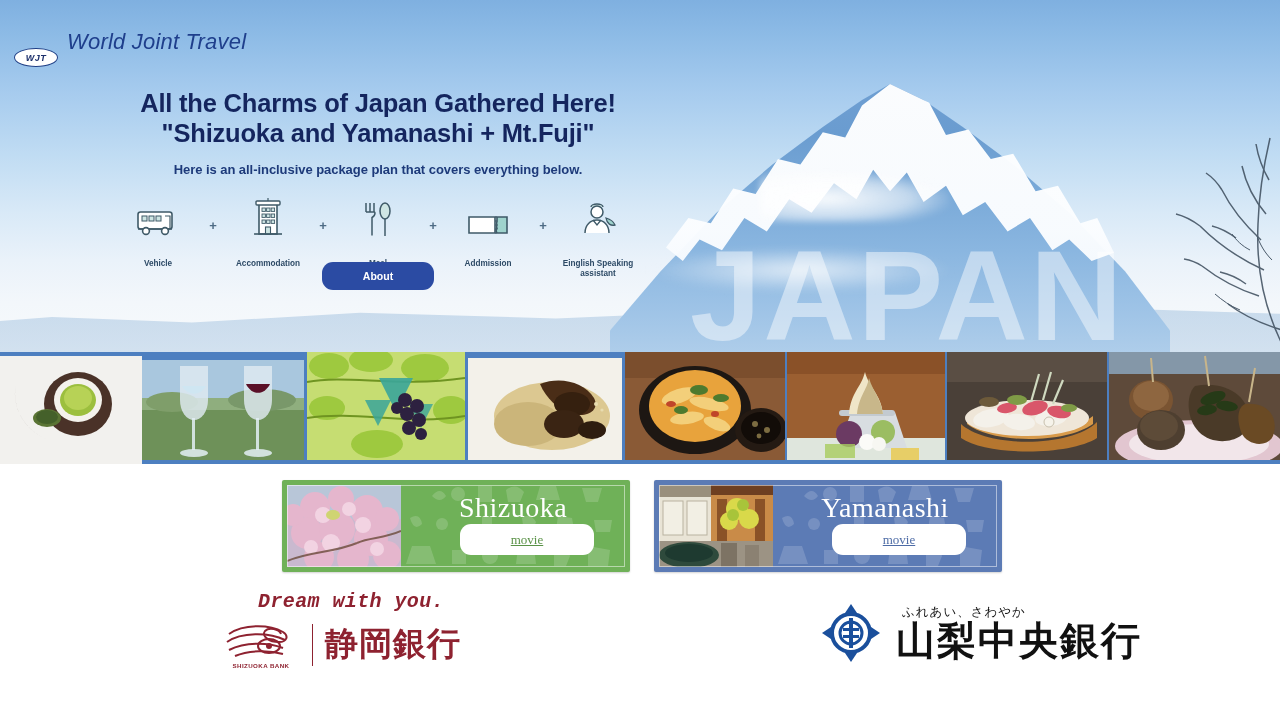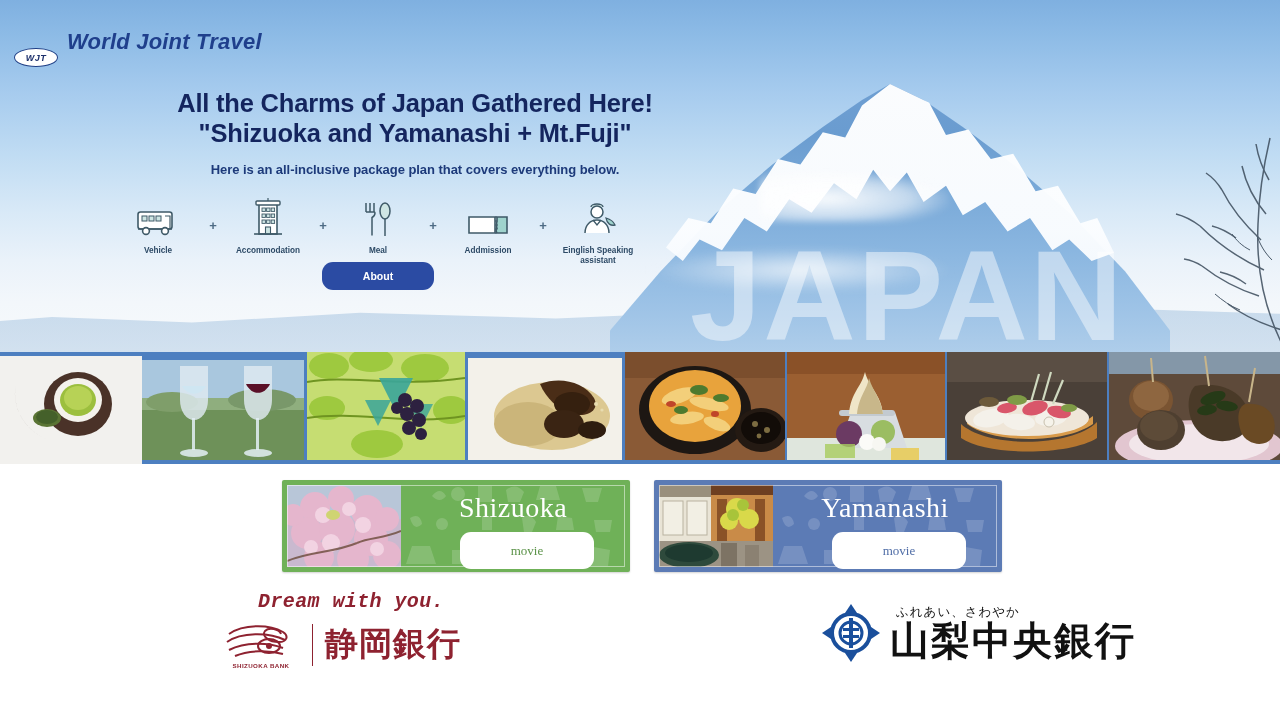--- a/index.html
+++ b/index.html
@@ -71,35 +71,35 @@
   }
 
   
   .logo-bar { position: absolute; left: 14px; top: 17px; display: flex; align-items: center; gap: 9px; }
   .logo-ellipse {
     width: 44px; height: 19px; border-radius: 50%;
     background: #ffffff; border: 1.6px solid #1f3f86;
     display: flex; align-items: center; justify-content: center; margin-top: 31px;
   }
   .logo-ellipse span { font-size: 9px; font-weight: 700; font-style: italic; color: #1b2f6b; letter-spacing: .5px; }
-  .logo-text { font-size: 22px; font-weight: 700; font-style: italic; color: #1f3f8c; letter-spacing: .2px; }
-
-  
-  .headline { position: absolute; left: 0; top: 88px; width: 756px; text-align: center; margin-left: 37px; }
+  .logo-text { font-size: 22px; font-weight: 400; font-style: italic; color: #1f3f8c; letter-spacing: .2px; }
+
+  
+  .headline { position: absolute; left: 0; top: 88px; width: 756px; text-align: center; }
   .h1 { font-size: 25.5px; font-weight: 700; color: #14255e; line-height: 1.18; letter-spacing: -.2px; }
   .h2 { font-size: 13px; font-weight: 700; color: #1d3a7a; margin-top: 14px; letter-spacing: -.05px; }
 
   
   .features {
     position: absolute; left: 0; top: 196px; width: 756px;
     display: flex; align-items: flex-start; justify-content: center; gap: 0;
   }
   .feat { width: 86px; display: flex; flex-direction: column; align-items: center; }
   .feat .ic { height: 42px; display: flex; align-items: flex-end; justify-content: center; }
-  .feat .lb { margin-top: 8px; font-size: 8.2px; font-weight: 700; color: #2d4a66; text-align: center; line-height: 1.25; }
+  .feat .lb { margin-top: 21px; font-size: 8.2px; font-weight: 700; color: #2d4a66; text-align: center; line-height: 1.25; }
   .plus { width: 24px; font-size: 13px; color: #4d6b84; font-weight: 600; text-align: center; padding-top: 22px; }
 
   .about-wrap { position: absolute; left: 0; top: 262px; width: 756px; display: flex; justify-content: center; }
   .about-btn {
     width: 112px; height: 28px; border-radius: 11px; border: none;
     background: #2b4ba3; color: #fff; font-size: 10.5px; font-weight: 700;
     cursor: pointer; font-family: "Liberation Sans", sans-serif;
   }
 
   
@@ -116,42 +116,42 @@
     border-radius: 2px; overflow: hidden; cursor: pointer;
     box-shadow: 0 1px 2px rgba(0,0,0,.18);
   }
   .banner .bframe { position: absolute; inset: 5px; border: 1px solid rgba(255,255,255,.5); }
   .banner .bphoto { position: absolute; left: 5px; top: 5px; width: 114px; height: 82px; overflow: hidden; }
   .banner .btitle {
     position: absolute; left: 136px; top: 12px; width: 190px; text-align: center;
     font-family: "Liberation Serif", serif; font-size: 28px; color: #ffffff; letter-spacing: .5px;
   }
   .banner .bmovie {
-    position: absolute; left: 178px; top: 52px; width: 134px; height: 37px;
+    position: absolute; left: 178px; top: 44px; width: 134px; height: 31px;
     background: #fff; border-radius: 11px;
     display: flex; align-items: center; justify-content: center;
-    font-family: "Liberation Serif", serif; font-size: 13px;
+    font-family: "Liberation Serif", serif; font-size: 13px; text-decoration: underline;
   }
   #banner-shizuoka { left: 282px; background: #6fb158; }
   #banner-shizuoka .bmovie { color: #5a9247; }
   #banner-yamanashi { left: 654px; background: #5c7bb5; padding-left: 40px; }
   #banner-yamanashi .bmovie { color: #4e6ca6; }
   .deco { position: absolute; inset: 0; opacity: .16; }
 
   
   .bank-shizuoka { position: absolute; left: 222px; top: 590px; width: 250px; height: 78px; }
   .dream { position: absolute; left: 36px; top: 0; font-family: Liberation Mono, monospace;
            font-style: italic; font-weight: 700; font-size: 20px; color: #8e2230; letter-spacing: .4px; }
   .sb-row { position: absolute; left: 0; top: 30px; display: flex; align-items: center; gap: 12px; }
   .sb-mark { width: 78px; display: flex; flex-direction: column; align-items: center; }
   .sb-mark .en { font-size: 6.2px; font-weight: 700; color: #8e2230; letter-spacing: .4px; margin-top: 2px; }
   .sb-div { width: 1px; height: 42px; background: #8e2230; }
   .sb-jp { font-family: "DejaVu Sans", sans-serif; font-size: 33px; font-weight: 700; color: #8e2230; letter-spacing: 1px; }
 
-  .bank-yamanashi { position: absolute; left: 822px; top: 598px; width: 400px; height: 70px; display: flex; align-items: center; gap: 10px; }
+  .bank-yamanashi { position: absolute; left: 822px; top: 598px; width: 400px; height: 70px; display: flex; align-items: center; gap: 16px; }
   .yb-col { display: flex; flex-direction: column; }
   .yb-tag { font-family: "DejaVu Sans", sans-serif; font-size: 12.5px; color: #111; letter-spacing: 1px; margin-left: 6px; }
   .yb-jp { font-family: "DejaVu Sans", sans-serif; font-size: 39px; font-weight: 700; color: #111; letter-spacing: 2px; line-height: 1.05; }
 </style>
 </head>
 <body>
 
 <div class="page">
 
   <div class="hero">

